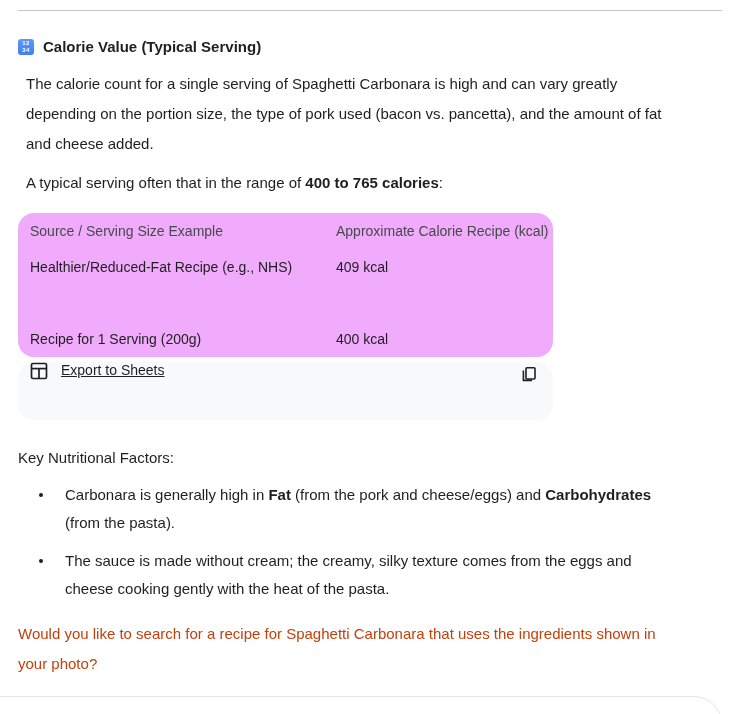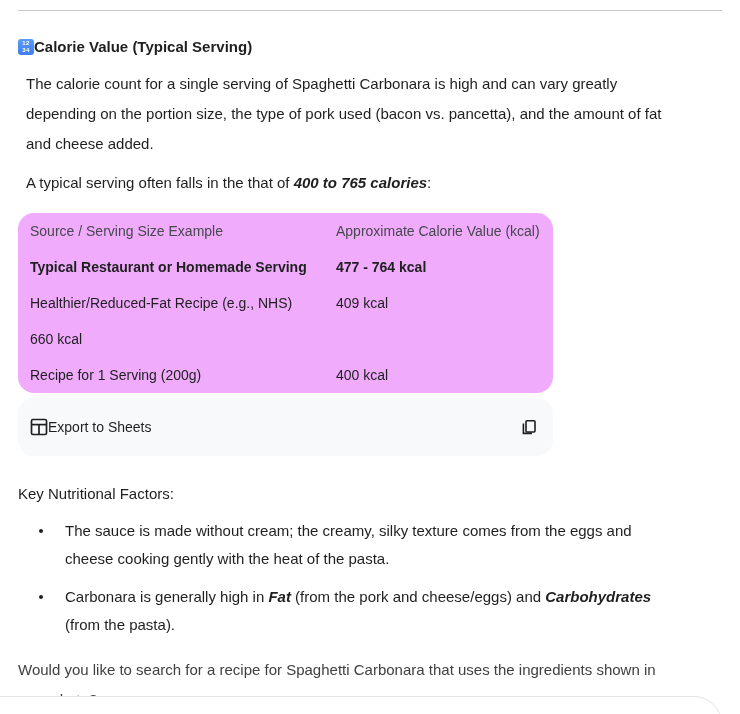--- a/index.html
+++ b/index.html
@@ -7,58 +7,58 @@
     width: 740px; height: 714px;
     position: relative; overflow: hidden;
     background: #ffffff;
     font-family: "Liberation Sans", sans-serif;
     color: #1f1f1f;
   }
   .divider { margin: 10px 18px 0 18px; height: 1px; background: #c6c9cc; }
 
   .heading {
     margin: 26px 18px 0 18px;
-    display: flex; align-items: center; 
+    display: flex; align-items: center; gap: 9px;
     font-size: 15px; font-weight: 700; line-height: 20px; color: #1f1f1f;
   }
   .num-icon {
     width: 16px; height: 16px; border-radius: 3px; flex: 0 0 16px;
     background: linear-gradient(180deg, #5b9bf5 0%, #3f7ff0 100%);
     color: #ffffff; font-weight: 700; font-size: 6px; letter-spacing: 0.5px;
     display: flex; flex-direction: column; align-items: center; justify-content: center;
   }
   .num-icon span { line-height: 7px; display: block; }
 
   .para {
     margin: 12px 20px 0 26px;
     font-size: 15px; line-height: 30px; color: #1f1f1f;
     white-space: pre-line;
   }
   .para.range { margin-top: 9px; }
-  .para b, li b { font-weight: 700; font-style: italic; }
+  .para b, li b { font-weight: 700; }
 
   .table-card {
     margin: 15px 18px 0 18px; width: 535px;
     background: #f0abfc; border-radius: 16px;
     overflow: hidden; font-size: 14px;
   }
   .t-row {
     display: grid; grid-template-columns: 306px 1fr;
     height: 36px; align-items: center;
     padding: 0 14px 0 12px;
   }
   .t-row.header { color: #47494d; }
   .t-row.bold { font-weight: 700; color: #1f1f1f; }
   .t-row .cell { white-space: nowrap; }
 
   .export-bar {
     margin: 5px 18px 0 18px; width: 511px; height: 58px;
     padding: 0 12px; background: #f8f9fb; border-radius: 16px;
-    display: flex; align-items: center; gap: 0;
-    font-size: 14px; color: #1f1f1f; cursor: pointer;
+    display: flex; align-items: flex-start; gap: 13px;
+    font-size: 14px; color: #1f1f1f; cursor: pointer; text-decoration: underline;
   }
   .export-bar .grow { flex: 1; }
   .icon-btn { background: none; border: none; padding: 2px; cursor: pointer; display: flex; }
 
   .key-heading {
     margin: 28px 18px 0 18px;
     font-size: 15px; font-weight: 400; line-height: 20px;
   }
   ul.factors { list-style: none; margin: 13px 20px 0 18px; padding: 0; }
   ul.factors li {
@@ -66,21 +66,21 @@
     font-size: 15px; line-height: 28px; white-space: pre-line;
   }
   ul.factors li + li { margin-top: 10px; }
   ul.factors li::before {
     content: ""; position: absolute; left: 21px; top: 12px;
     width: 4px; height: 4px; border-radius: 50%; background: #1f1f1f;
   }
 
   .followup {
     margin: 16px 20px 0 18px;
-    font-size: 15px; line-height: 30px; color: #404040;
+    font-size: 15px; line-height: 30px; color: #c2410c;
     white-space: pre-line;
   }
 
   .input-box {
     position: absolute; left: -40px; top: 696px;
     width: 760px; height: 70px;
     background: #ffffff; border: 1px solid #e1e4e8;
     border-radius: 28px;
   }
 </style>
@@ -94,37 +94,32 @@
     <span>12</span>
       <span>34</span>
   </span>
   <span>Calorie Value (Typical Serving)</span>
 </div>
 
 <div class="para">The calorie count for a single serving of Spaghetti Carbonara is high and can vary greatly
 depending on the portion size, the type of pork used (bacon vs. pancetta), and the amount of fat
 and cheese added.</div>
 
-<div class="para range"><span>A typical serving often falls in the that of </span><b>400 to 765 calories</b><span>:</span></div>
+<div class="para range"><span>A typical serving often that in the range of </span><b>400 to 765 calories</b><span>:</span></div>
 
 <div class="table-card">
   <div class="t-row header">
     <div class="cell">Source / Serving Size Example</div>
-    <div class="cell">Approximate Calorie Value (kcal)</div>
-  </div>
-  <div class="t-row bold">
-    <div class="cell">Typical Restaurant or Homemade Serving</div>
-    <div class="cell">477 - 764 kcal</div>
+    <div class="cell">Approximate Calorie Recipe (kcal)</div>
   </div>
   <div class="t-row">
     <div class="cell">Healthier/Reduced-Fat Recipe (e.g., NHS)</div>
     <div class="cell">409 kcal</div>
   </div>
   <div class="t-row">
-    <div class="cell">660 kcal</div>
   </div>
   <div class="t-row">
     <div class="cell">Recipe for 1 Serving (200g)</div>
     <div class="cell">400 kcal</div>
   </div>
 </div>
 
 <div class="export-bar">
   <span style="display:flex;">
     <svg width="18" height="18" viewBox="0 0 18 18" fill="none">
@@ -141,22 +136,22 @@
         <rect x="7" y="3.8" width="9" height="11.2" rx="1" stroke="#1f1f1f" stroke-width="1.6"></rect>
         <path d="M4.4 6.6 V16.4 H13" stroke="#1f1f1f" stroke-width="1.6"></path>
       </svg>
     </span>
   </button>
 </div>
 
 <div class="key-heading">Key Nutritional Factors:</div>
 
 <ul class="factors">
+  <li><span>Carbonara is generally high in </span><b>Fat</b><span> (from the pork and cheese/eggs) and </span><b>Carbohydrates</b><span>
+(from the pasta).</span></li>
   <li>The sauce is made without cream; the creamy, silky texture comes from the eggs and
 cheese cooking gently with the heat of the pasta.</li>
-  <li><span>Carbonara is generally high in </span><b>Fat</b><span> (from the pork and cheese/eggs) and </span><b>Carbohydrates</b><span>
-(from the pasta).</span></li>
 </ul>
 
 <div class="followup">Would you like to search for a recipe for Spaghetti Carbonara that uses the ingredients shown in
 your photo?</div>
 
 <div class="input-box"></div>
 
 </body></html>

